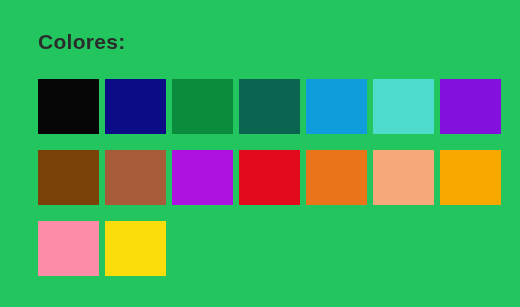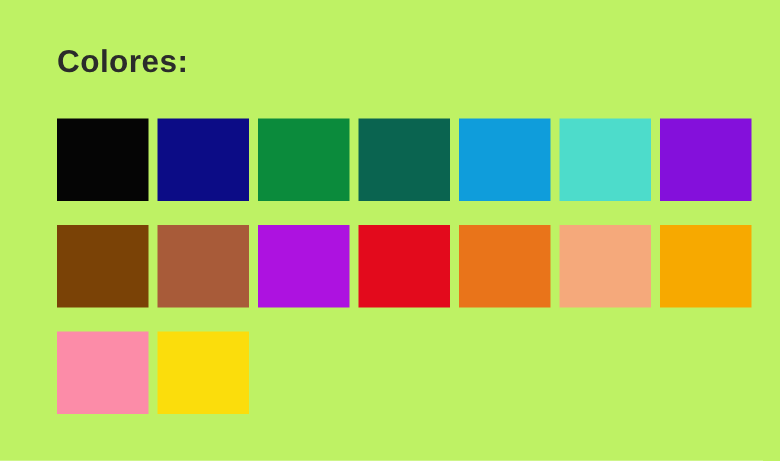--- a/index.html
+++ b/index.html
@@ -11,21 +11,21 @@
     width: 520px;
     height: 307px;
     background: #ffffff;
     font-family: "Liberation Sans", sans-serif;
     overflow: hidden;
   }
   .page {
     position: relative;
     width: 520px;
     height: 307px;
-    background: #bef264;
+    background: #22c55e;
     box-sizing: border-box;
   }
   .page-title {
     position: absolute;
     left: 38px;
     top: 29px;
     font-family: "Liberation Sans", sans-serif;
     font-size: 21px;
     font-weight: bold;
     color: #2b2b2b;

